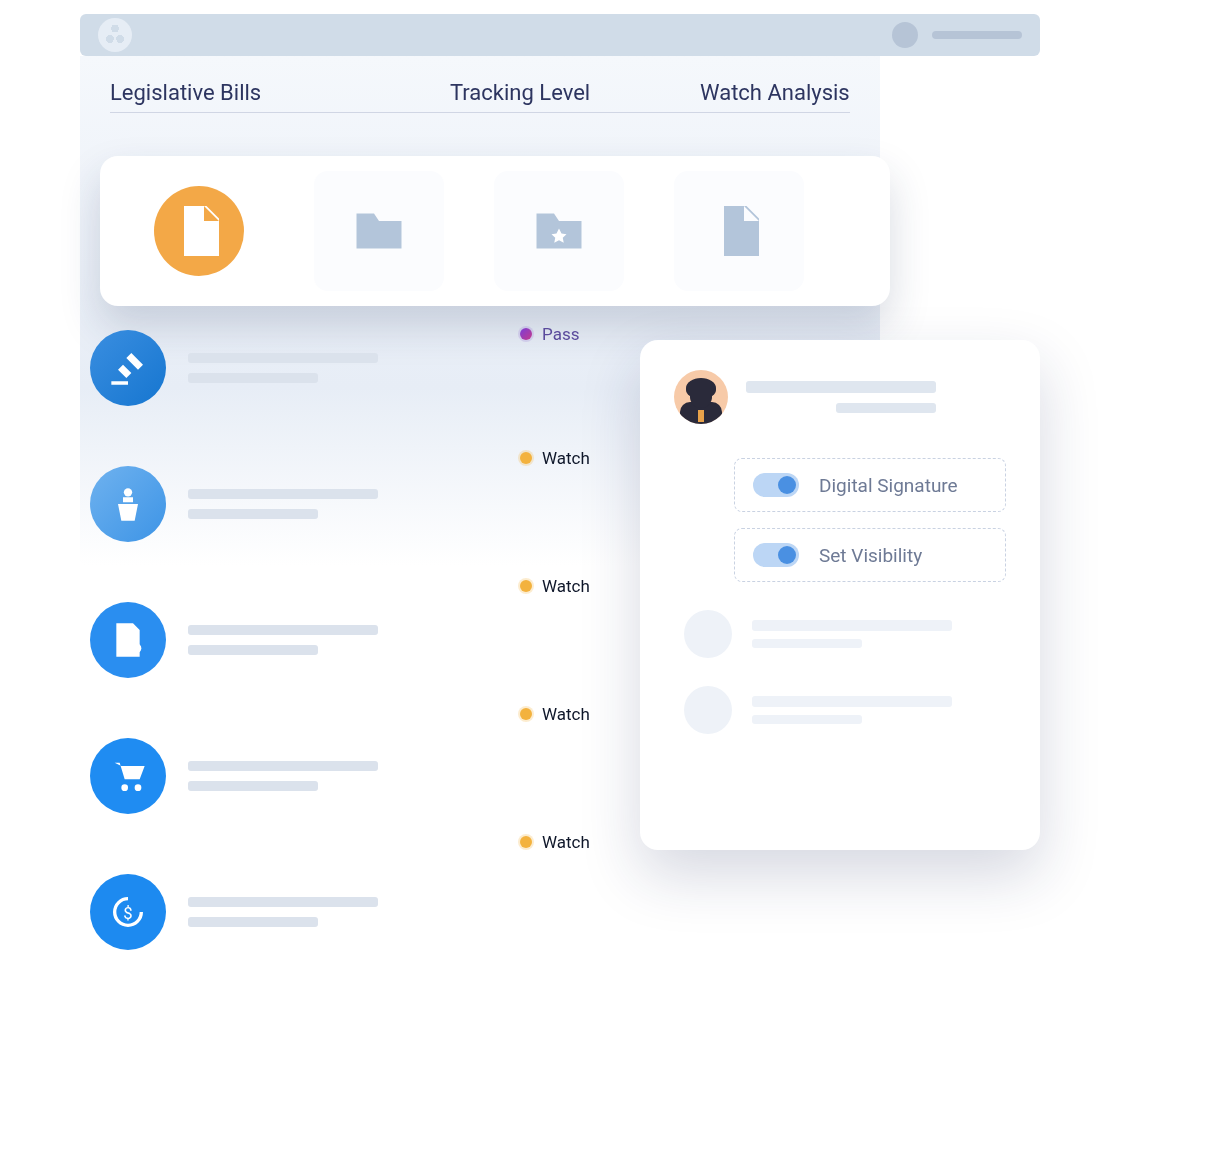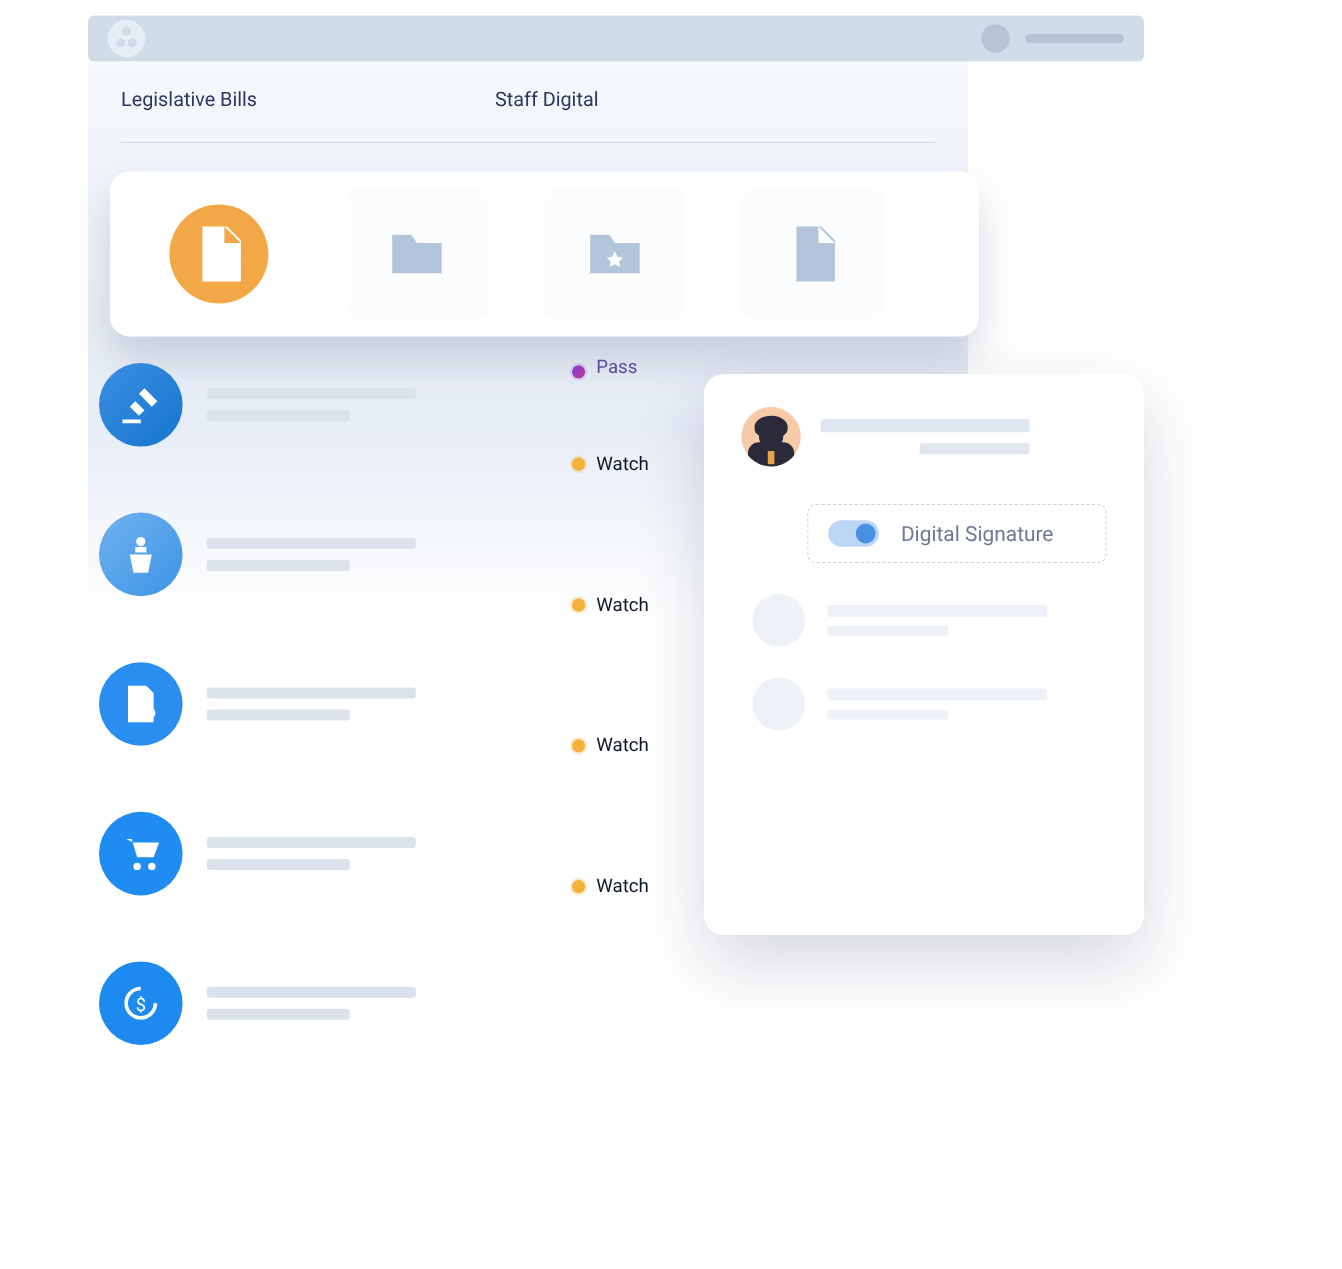--- a/index.html
+++ b/index.html
@@ -56,23 +56,23 @@
     left: 80px; top: 56px;
     width: 800px; height: 510px;
     background: linear-gradient(180deg,#f5f8fc 0%, #e7edf6 65%, rgba(231,237,246,0) 100%);
     border-radius: 0 0 6px 6px;
     padding: 24px 30px 0 30px;
   }
   .col-headers {
     display: flex;
     gap: 0;
     color: #2d3560;
-    font-size: 18px;
+    font-size: 22px;
     border-bottom: 1px solid #d0d6e4;
-    padding-bottom: 28px;
+    padding-bottom: 7px;
   }
   .col-legislative { width: 340px; }
   .col-tracking { width: 250px; }
   .col-staff { flex:1; }
 
   
   .card-strip {
     position: absolute;
     left: 100px; top: 156px;
     width: 790px; height: 150px;
@@ -123,21 +123,21 @@
   .tracking-area {
     position: absolute;
     left: 520px; top: 324px;
     width: 120px;
   }
   .track-item {
     display:flex; align-items:center; gap:10px;
     font-size:17px;
     margin-bottom: 108px;
   }
-  .track-item.first { margin-bottom: 68px; align-items: flex-end; }
+  .track-item.first { margin-bottom: 104px; }
   .dot {
     width:12px; height:12px; border-radius:50%;
   }
   .dot.purple{ background: linear-gradient(135deg,#7a3dd8,#c43a8c); box-shadow:0 0 0 2px rgba(120,60,200,.15);}
   .dot.orange{ background:#f3b23e; box-shadow:0 0 0 2px rgba(243,178,62,.25);}
   .track-label.purple{ color:#5a4a9c;}
   .track-label.orange{ color:#0f172a;}
 
   
   .side-card {
@@ -216,21 +216,22 @@
 <div class="topbar">
   <div class="logo-circle"></div>
   <div class="topbar-spacer"></div>
   <div class="avatar-small"></div>
   <div class="username-bar"></div>
 </div>
 
 <div class="main-panel">
   <div class="col-headers">
     <div class="col-legislative">Legislative Bills</div>
-    <div class="col-staff">Staff Digital</div>
+    <div class="col-tracking">Tracking Level</div>
+    <div class="col-staff">Watch Analysis</div>
   </div>
 </div>
 
 <div class="card-strip">
   <div class="card-item active">
     <div class="doc-circle">
       <svg class="icon-svg" viewBox="0 0 24 24">
           <path d="M6 2h9l5 5v15H6zM14 2v6h6M8 13h8v2H8zm0 4h8v2H8zm0-8h5v2H8z"></path>
         </svg>
     </div>
@@ -348,20 +349,24 @@
     <div class="profile-lines">
       <div class="pl-long"></div>
         <div class="pl-short"></div>
     </div>
   </div>
 
   <div class="toggle-box">
     <div class="toggle"></div>
     <span class="toggle-label">Digital Signature</span>
   </div>
+  <div class="toggle-box">
+    <div class="toggle"></div>
+    <span class="toggle-label">Set Visibility</span>
+  </div>
 
   <div class="user-row">
     <div class="user-circ"></div>
     <div class="ur-lines">
       <div class="ur-long"></div>
         <div class="ur-short"></div>
     </div>
   </div>
   <div class="user-row">
     <div class="user-circ"></div>

